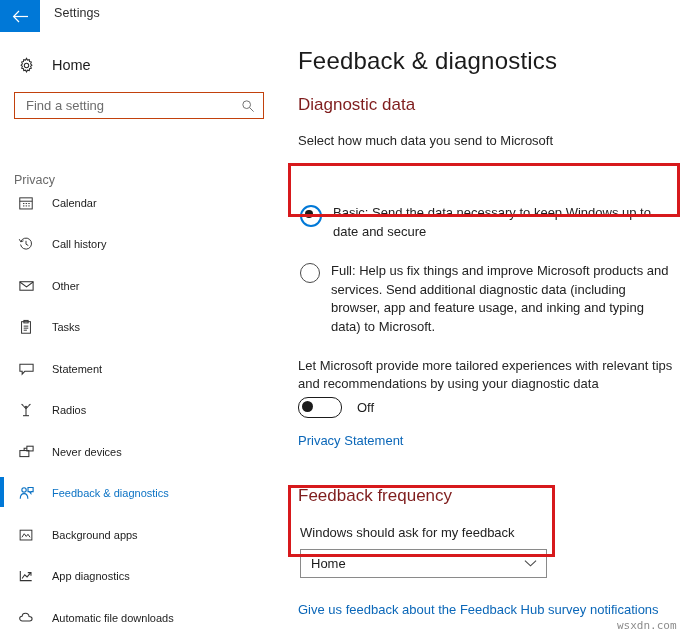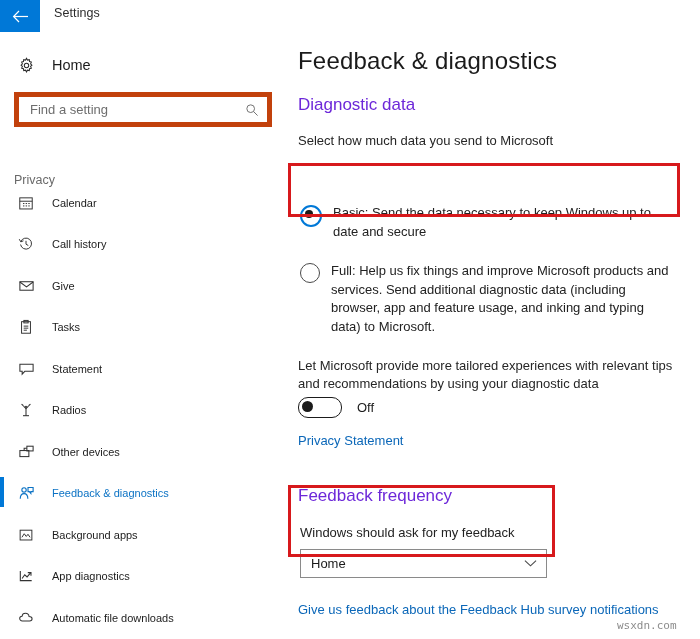--- a/index.html
+++ b/index.html
@@ -48,21 +48,21 @@
   .home-icon {
     width: 40px; display: flex; align-items: center; justify-content: center;
     margin-left: 6px;
   }
   .home-label {
     font-size: 14.5px; color: #1c1c1c; margin-left: 6px;
   }
   .search-box {
     position: absolute; left: 14px; top: 60px;
     width: 248px; height: 25px;
-    border: 5px solid #c2410c;
+    border: 1px solid #c2410c;
     background: #ffffff;
     display: flex; align-items: center;
   }
   .search-input {
     border: none; outline: none; background: transparent;
     font-family: "Liberation Sans", sans-serif;
     font-size: 13px; color: #555;
     margin-left: 9px; width: 200px; height: 22px;
   }
   .search-input::placeholder { color: #6d6d6d; }
@@ -104,21 +104,21 @@
     position: absolute; left: 287px; top: 32px;
     width: 413px; height: 607px;
     background: #ffffff;
   }
   .page-title {
     position: absolute; left: 11px; top: 15px;
     font-size: 24px; color: #1b1b1b; font-weight: 400;
     letter-spacing: .2px;
   }
   .section-title {
-    font-size: 17px; color: #6d28d9; font-weight: 400;
+    font-size: 17px; color: #7f1d1d; font-weight: 400;
   }
   .s-diag { position: absolute; left: 11px; top: 63px; }
   .body-text { font-size: 13px; color: #262626; line-height: 18px; }
   .s-diag-desc { position: absolute; left: 11px; top: 100px; }
 
   
   .radio-row {
     position: absolute;
     display: flex; align-items: flex-start;
   }
@@ -262,21 +262,21 @@
       <div class="nav-item">
         <span class="accent"></span>
         <span class="nav-icon">
           <svg width="17" height="17" viewBox="0 0 18 18">
             <g fill="none" stroke="currentColor" stroke-width="1.1">
               <rect x="2" y="5" width="14" height="9"></rect>
               <path d="M2 5.3 L9 10.4 L16 5.3"></path>
             </g>
           </svg>
         </span>
-        <span class="nav-label">Give</span>
+        <span class="nav-label">Other</span>
       </div>
 
       <div class="nav-item">
         <span class="accent"></span>
         <span class="nav-icon">
           <svg width="16" height="16" viewBox="0 0 18 18">
             <g fill="none" stroke="currentColor" stroke-width="1.1">
               <rect x="4" y="3" width="10" height="13"></rect>
               <rect x="6.6" y="1.6" width="4.8" height="2.8"></rect>
               <path d="M6.4 8 H11.6 M6.4 10.3 H11.6 M6.4 12.6 H10"></path>
@@ -318,21 +318,21 @@
         <span class="accent"></span>
         <span class="nav-icon">
           <svg width="17" height="17" viewBox="0 0 18 18">
             <g fill="none" stroke="currentColor" stroke-width="1.1">
               <rect x="2" y="8" width="9.5" height="6.4"></rect>
               <rect x="9.4" y="3.4" width="6.6" height="5"></rect>
               <path d="M6.5 8 V5.6 H9.4"></path>
             </g>
           </svg>
         </span>
-        <span class="nav-label">Other devices</span>
+        <span class="nav-label">Never devices</span>
       </div>
 
       <div class="nav-item selected">
         <span class="accent"></span>
         <span class="nav-icon">
           <svg width="17" height="17" viewBox="0 0 18 18">
             <g fill="none" stroke="currentColor" stroke-width="1.2">
               <circle cx="6.4" cy="5.2" r="2.3"></circle>
               <path d="M2.4 14.6 C2.4 11 4.2 9.2 6.4 9.2 C8.6 9.2 10.4 11 10.4 14.6"></path>
               <path d="M10.6 2.6 H16 V7 H13.6 L13.6 9 L12 7 H10.6 Z"></path>

